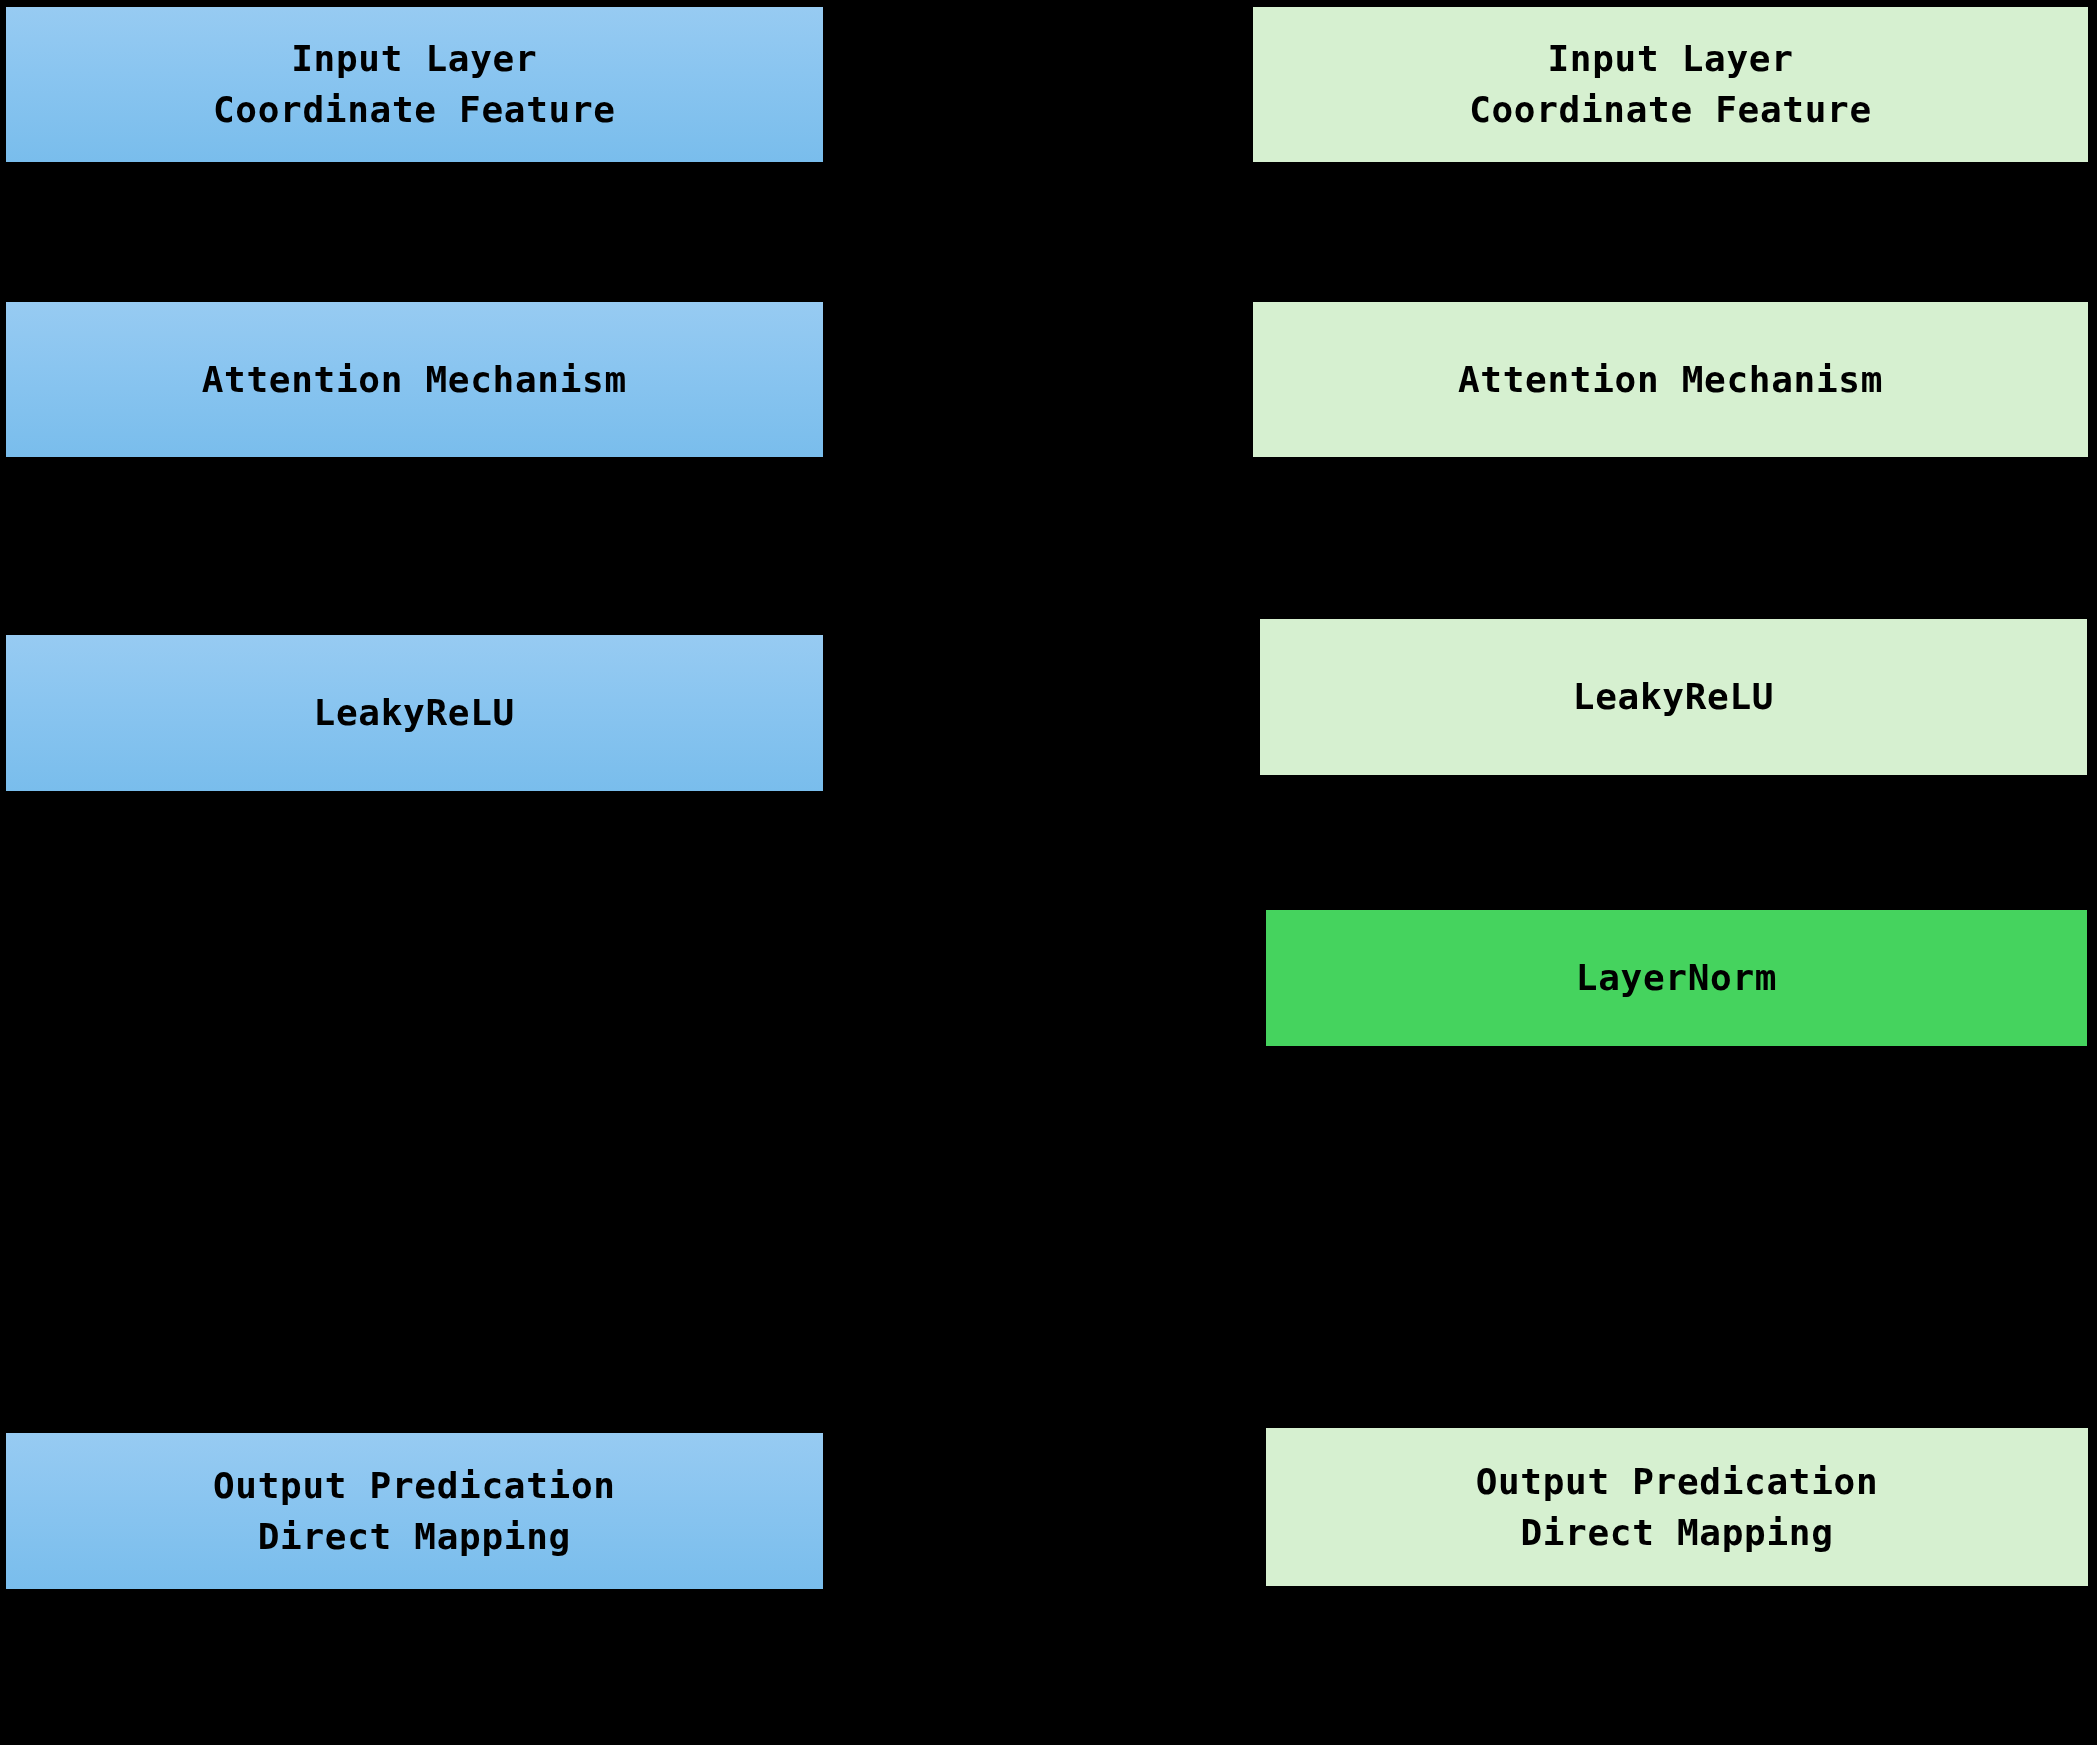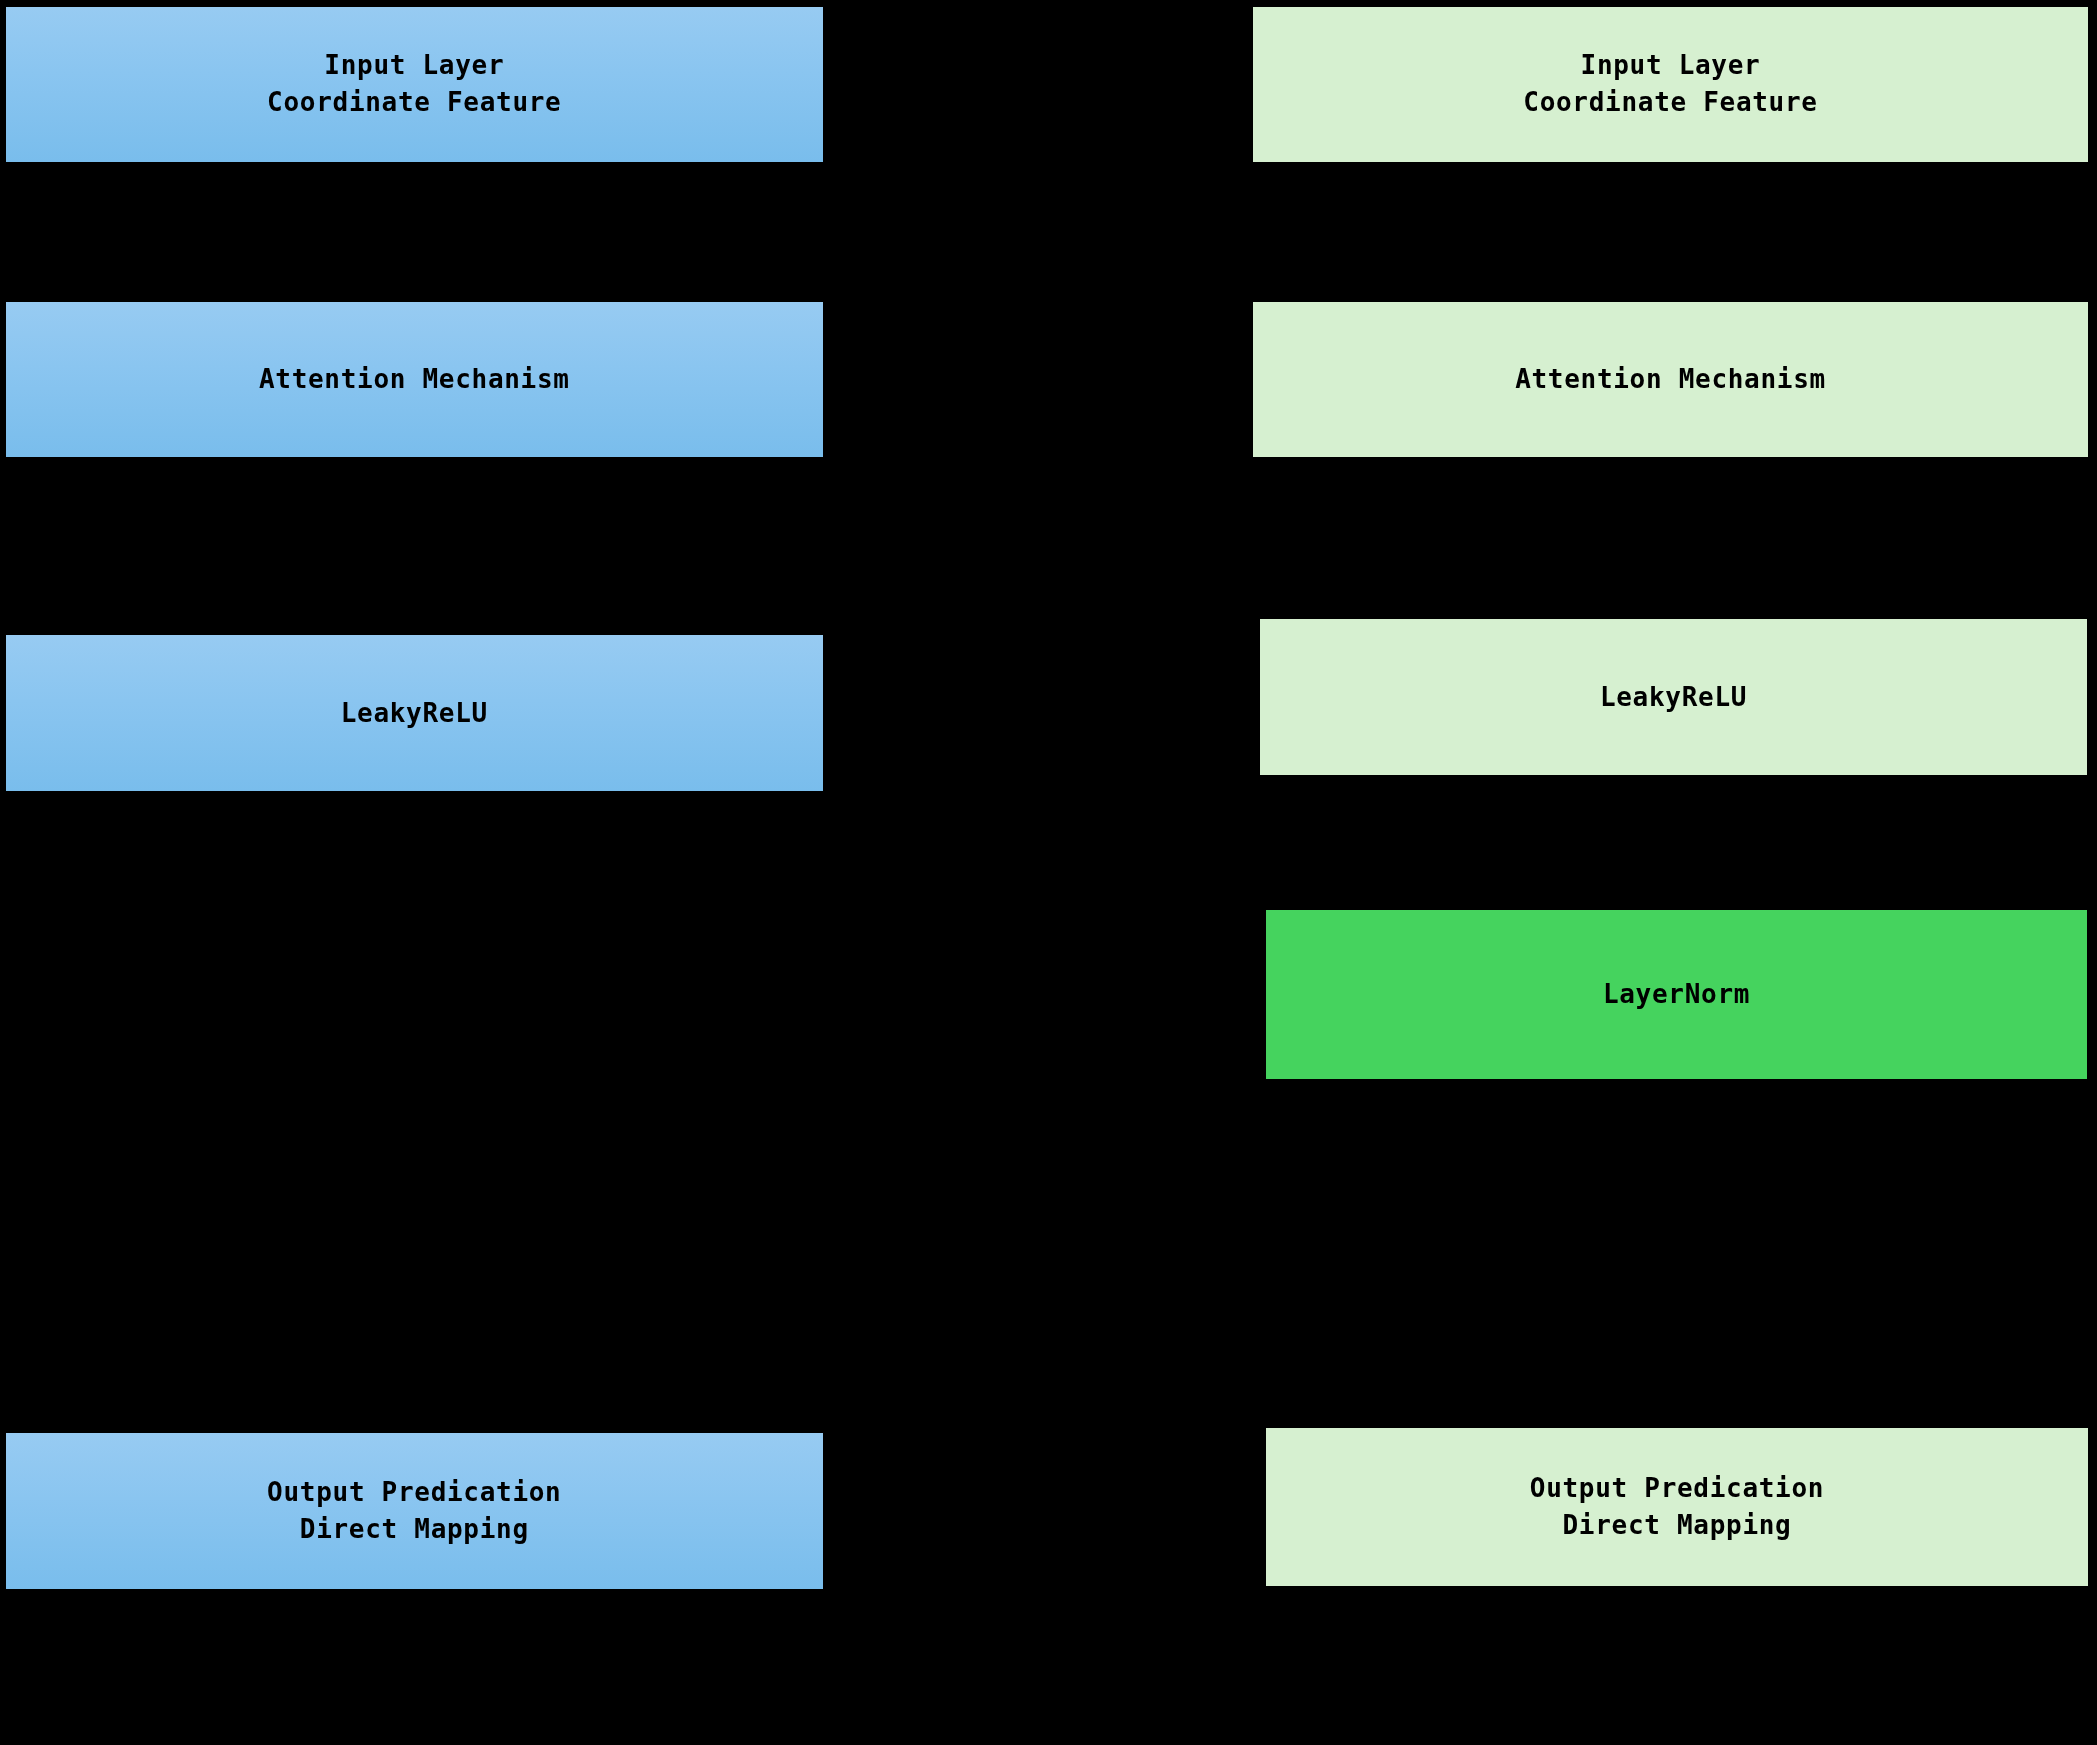--- a/index.html
+++ b/index.html
@@ -20,21 +20,21 @@
     position: absolute;
     display: flex;
     flex-direction: column;
     align-items: center;
     justify-content: center;
     box-sizing: border-box;
     text-align: center;
     color: #000000;
     font-family: "DejaVu Sans Mono", "Liberation Mono", monospace;
     font-weight: bold;
-    font-size: 26px;
+    font-size: 36px;
     line-height: 1.42;
     letter-spacing: 0.7px;
     white-space: pre;
   }
   .node .line {
     display: block;
   }
   .node.blue {
     background: linear-gradient(180deg, #97cbf2 0%, #8ac5f0 42%, #79bdec 100%);
   }
@@ -60,18 +60,18 @@
     <div style="position: absolute; left: 0px; top: 0px; width: 100%; height: 100%; pointer-events: none;">
       <div class="node blue" style="pointer-events: auto; left: 5.8px; top: 6.6px; width: 817px; height: 155px;"><span class="line">Input Layer</span><span class="line">Coordinate Feature</span></div>
       <div class="node blue" style="pointer-events: auto; left: 5.8px; top: 302px; width: 817px; height: 155px;"><span class="line">Attention Mechanism</span></div>
       <div class="node blue" style="pointer-events: auto; left: 5.8px; top: 635px; width: 817px; height: 156px;"><span class="line">LeakyReLU</span></div>
       <div class="node blue" style="pointer-events: auto; left: 5.8px; top: 1433px; width: 817px; height: 156px;"><span class="line">Output Predication</span><span class="line">Direct Mapping</span></div>
     </div>
     <div style="position: absolute; left: 0px; top: 0px; width: 100%; height: 100%; pointer-events: none;">
       <div class="node lightgreen" style="pointer-events: auto; left: 1253px; top: 6.6px; width: 835px; height: 155px;"><span class="line">Input Layer</span><span class="line">Coordinate Feature</span></div>
       <div class="node lightgreen" style="pointer-events: auto; left: 1253px; top: 302px; width: 835px; height: 155px;"><span class="line">Attention Mechanism</span></div>
       <div class="node lightgreen" style="pointer-events: auto; left: 1260px; top: 619px; width: 827px; height: 156px;"><span class="line">LeakyReLU</span></div>
-      <div class="node brightgreen" style="pointer-events: auto; left: 1266px; top: 910px; width: 821px; height: 169px;"><span class="line">LayerNorm</span></div>
+      <div class="node brightgreen" style="pointer-events: auto; left: 1266px; top: 910px; width: 821px; height: 136px;"><span class="line">LayerNorm</span></div>
       <div class="node lightgreen" style="pointer-events: auto; left: 1266px; top: 1428px; width: 822px; height: 158px;"><span class="line">Output Predication</span><span class="line">Direct Mapping</span></div>
     </div>
     <div class="arrow-tip" style="left: 1677px; top: 1420px;"></div>
   </div>
 
 
 </body></html>

